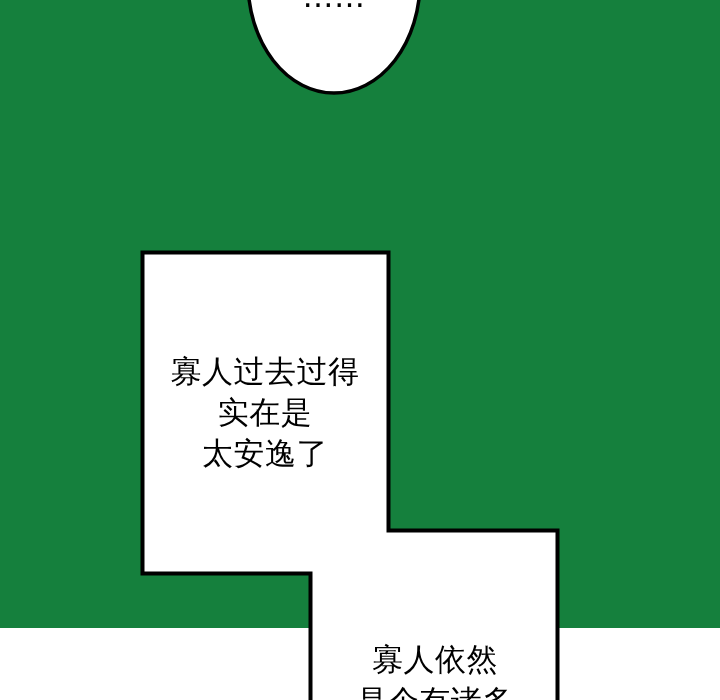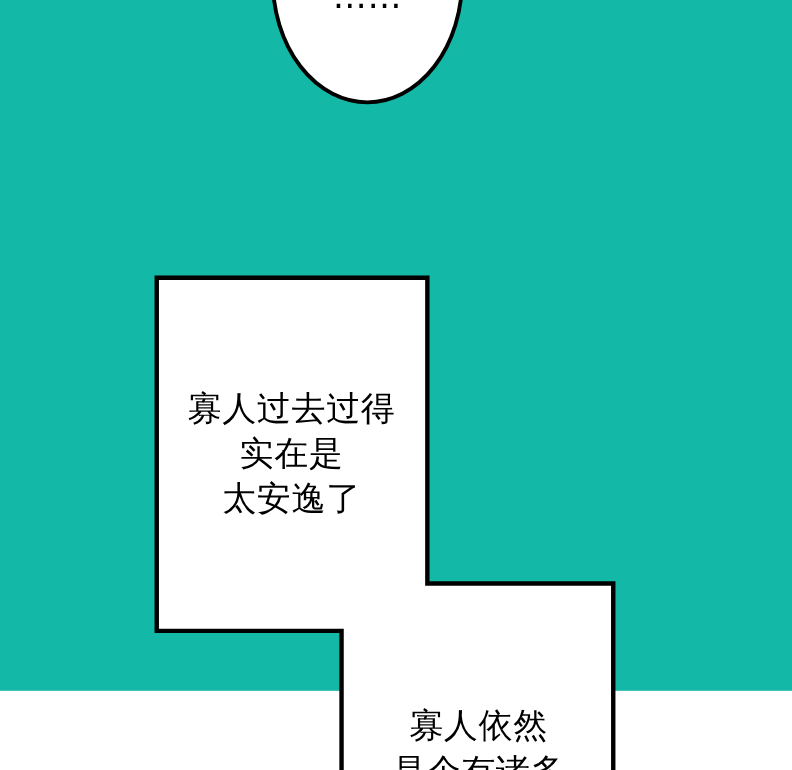--- a/index.html
+++ b/index.html
@@ -7,21 +7,21 @@
     padding: 0;
     width: 720px;
     height: 700px;
     background: #ffffff;
     overflow: hidden;
   }
   .panel {
     position: relative;
     width: 720px;
     height: 628px;
-    background: #14b8a6;
+    background: #15803d;
   }
   .panel svg { display: block; }
   .bubble-shape {
     fill: #ffffff;
     stroke: #000000;
     stroke-linejoin: miter;
     stroke-linecap: butt;
   }
   .bubble-rects { stroke-width: 4; }
   .bubble-ellipse { stroke-width: 3.5; }

